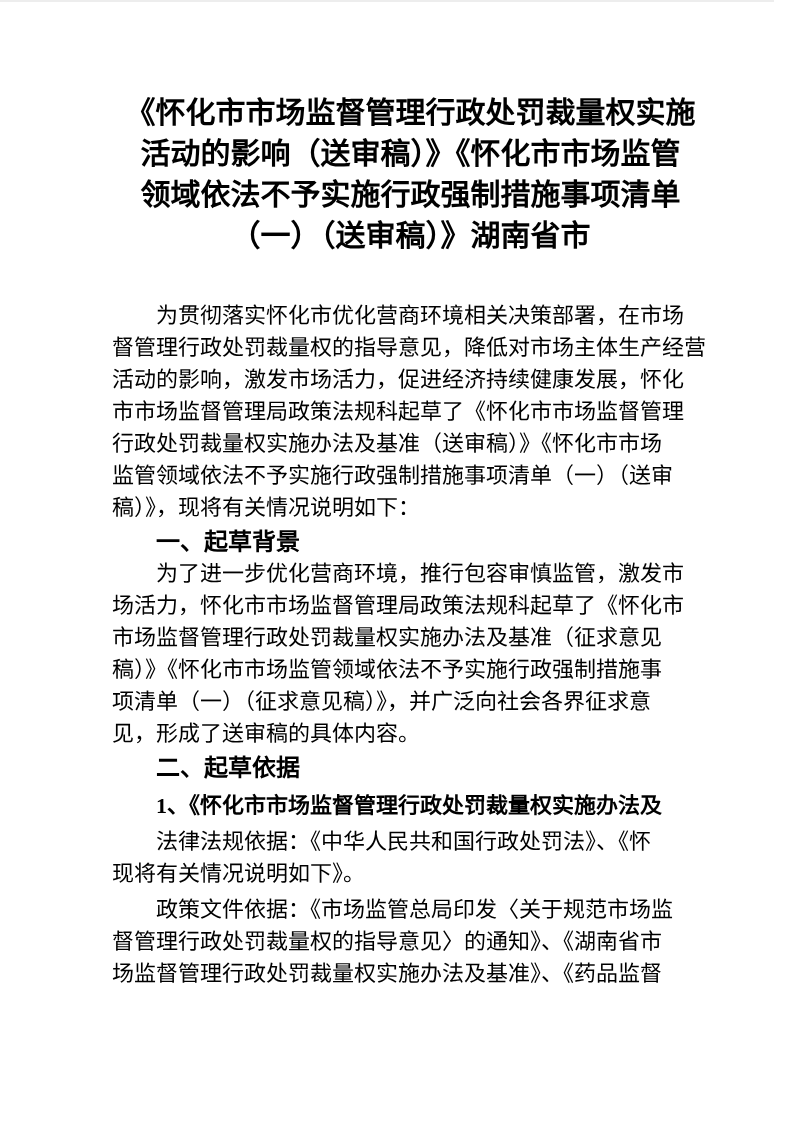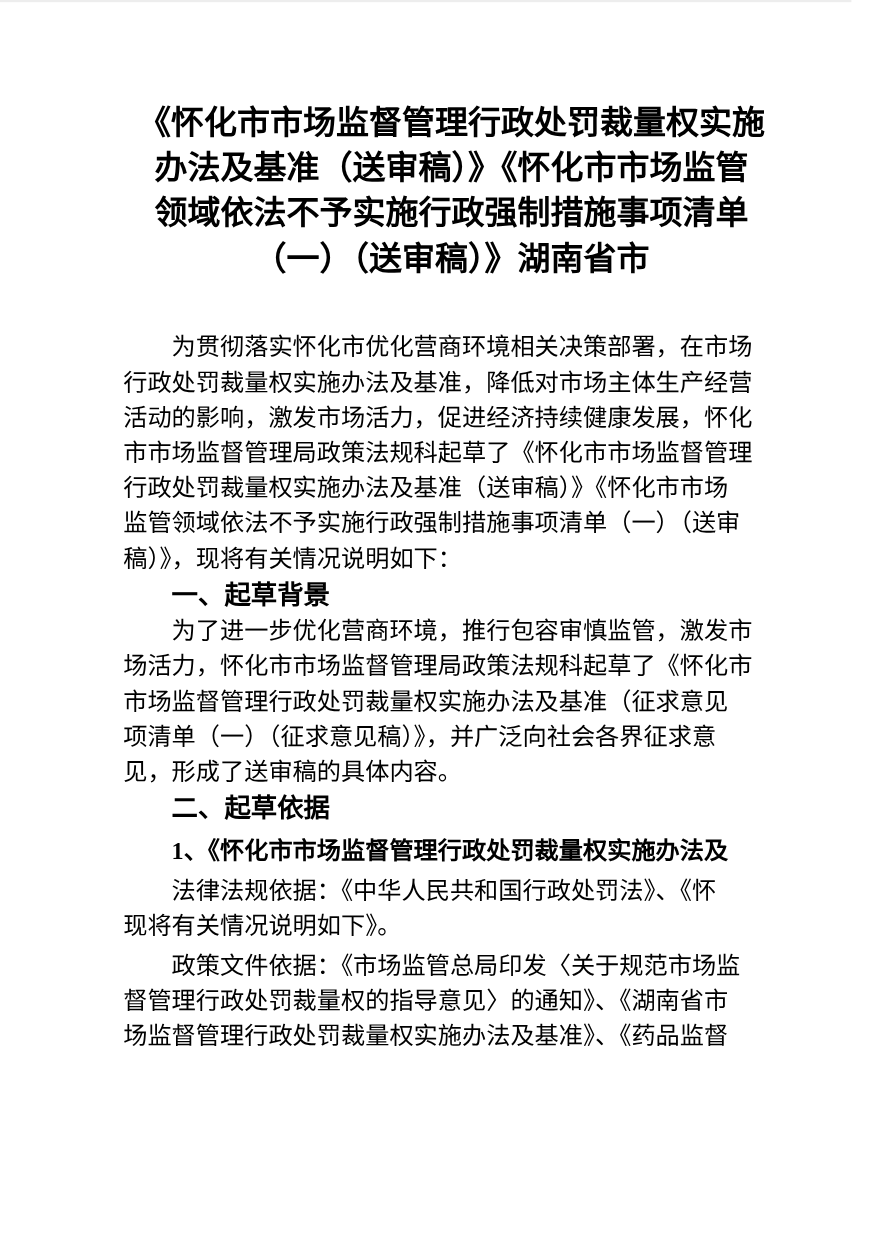--- a/index.html
+++ b/index.html
@@ -73,43 +73,44 @@
   }
 </style>
 </head>
 <body>
 
 <div class="page">
   <div class="top-edge"></div>
 
   <h1 class="doc-title">
     <span class="line">《怀化市市场监督管理行政处罚裁量权实施</span>
-    <span class="line">办法及基准（送审稿）》《怀化市市场监管</span>
+    <span class="line">活动的影响（送审稿）》《怀化市市场监管</span>
     <span class="line">领域依法不予实施行政强制措施事项清单</span>
     <span class="line">（一）（送审稿）》湖南省市</span>
   </h1>
 
   <div class="doc-body">
 
     <p class="para">
       <span class="line indent">为贯彻落实怀化市优化营商环境相关决策部署，在市场</span>
-      <span class="line">行政处罚裁量权实施办法及基准，降低对市场主体生产经营</span>
+      <span class="line">督管理行政处罚裁量权的指导意见，降低对市场主体生产经营</span>
       <span class="line">活动的影响，激发市场活力，促进经济持续健康发展，怀化</span>
       <span class="line">市市场监督管理局政策法规科起草了《怀化市市场监督管理</span>
       <span class="line">行政处罚裁量权实施办法及基准（送审稿）》《怀化市市场</span>
       <span class="line">监管领域依法不予实施行政强制措施事项清单（一）（送审</span>
       <span class="line">稿）》，现将有关情况说明如下：</span>
     </p>
 
     <h2 class="heading">一、起草背景</h2>
 
     <p class="para">
       <span class="line indent">为了进一步优化营商环境，推行包容审慎监管，激发市</span>
       <span class="line">场活力，怀化市市场监督管理局政策法规科起草了《怀化市</span>
       <span class="line">市场监督管理行政处罚裁量权实施办法及基准（征求意见</span>
+      <span class="line">稿）》《怀化市市场监管领域依法不予实施行政强制措施事</span>
       <span class="line">项清单（一）（征求意见稿）》，并广泛向社会各界征求意</span>
       <span class="line">见，形成了送审稿的具体内容。</span>
     </p>
 
     <h2 class="heading">二、起草依据</h2>
 
     <p class="para subheading">
       <span class="line indent">1、《怀化市市场监督管理行政处罚裁量权实施办法及</span>
     </p>
 

